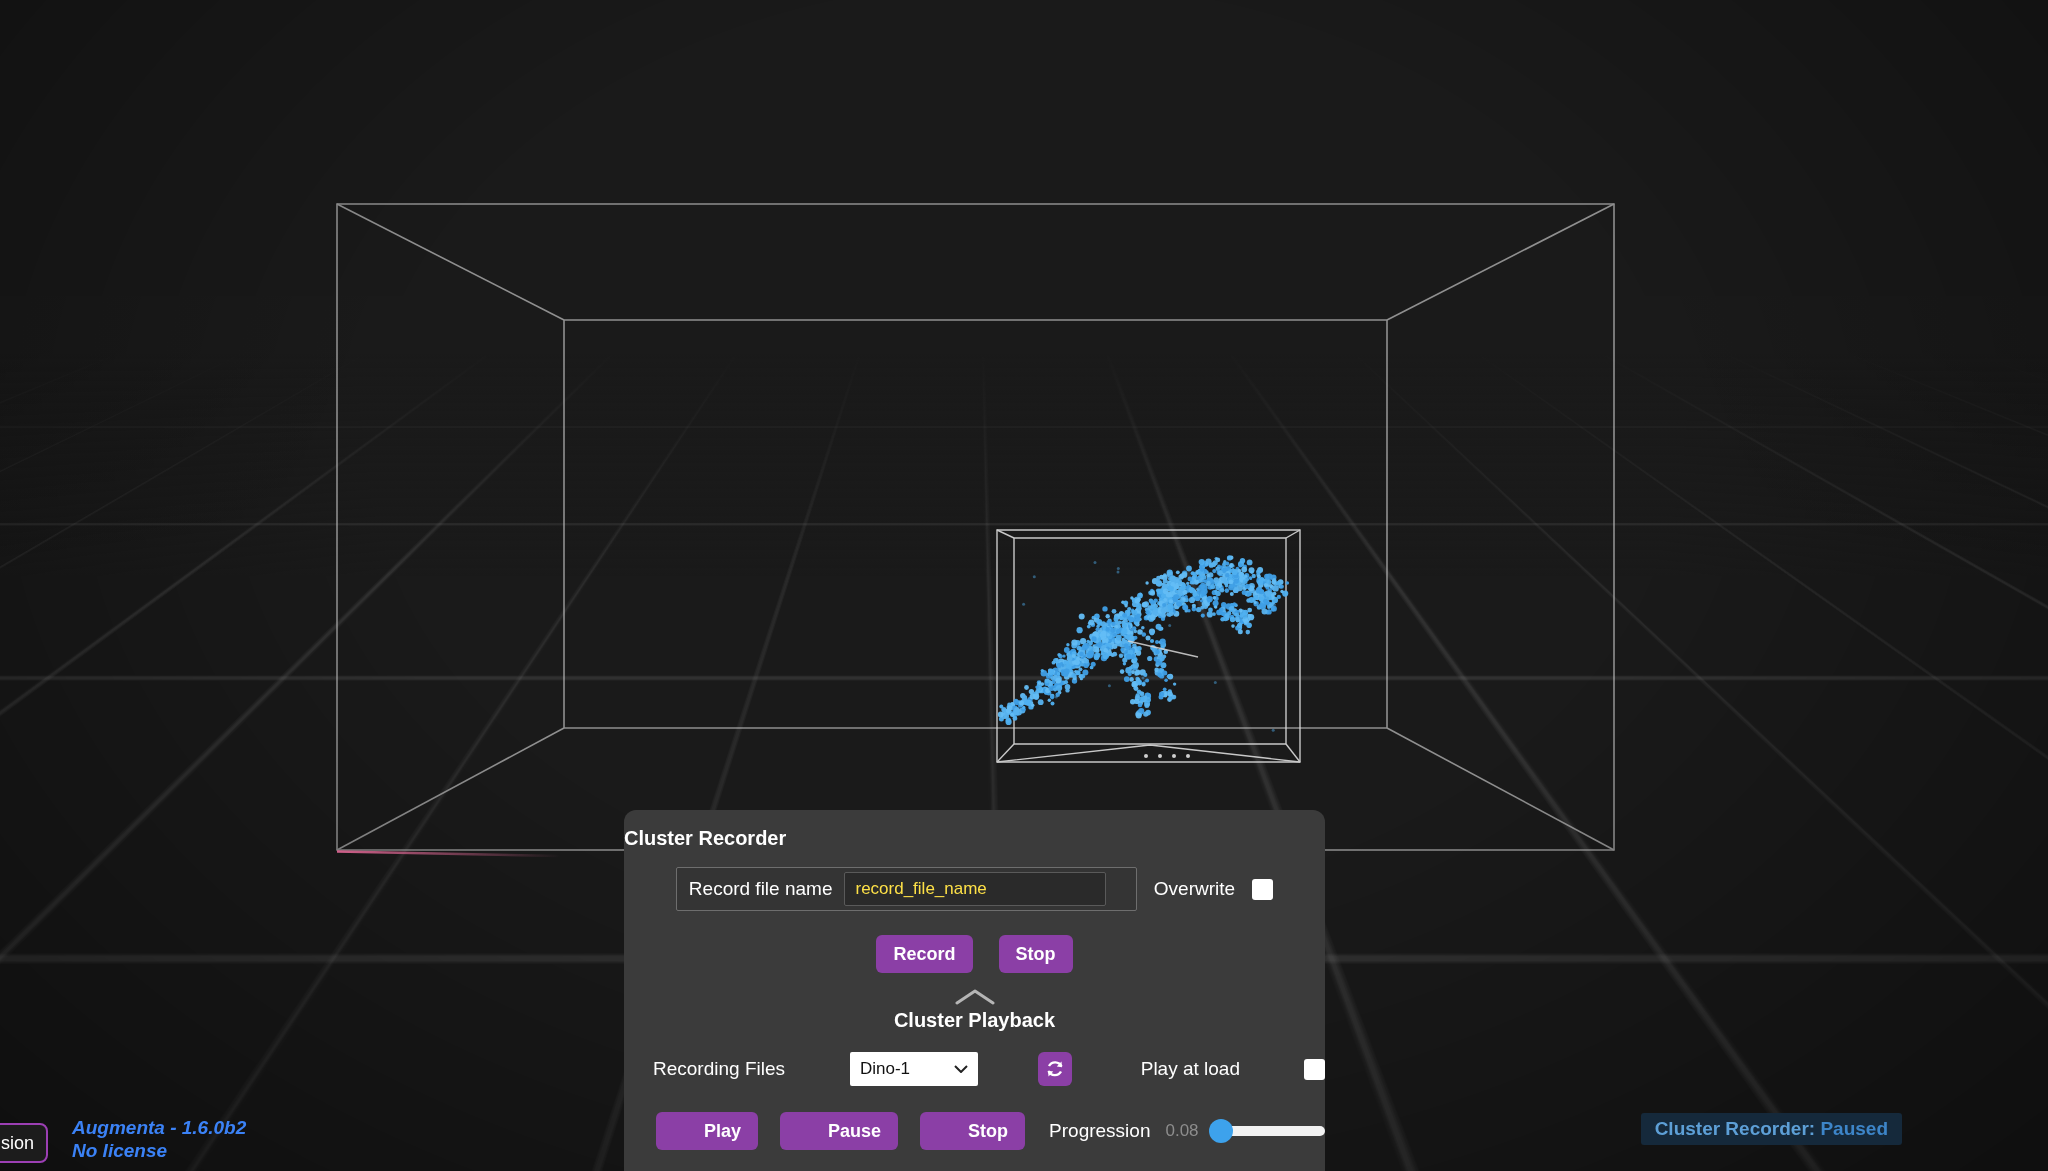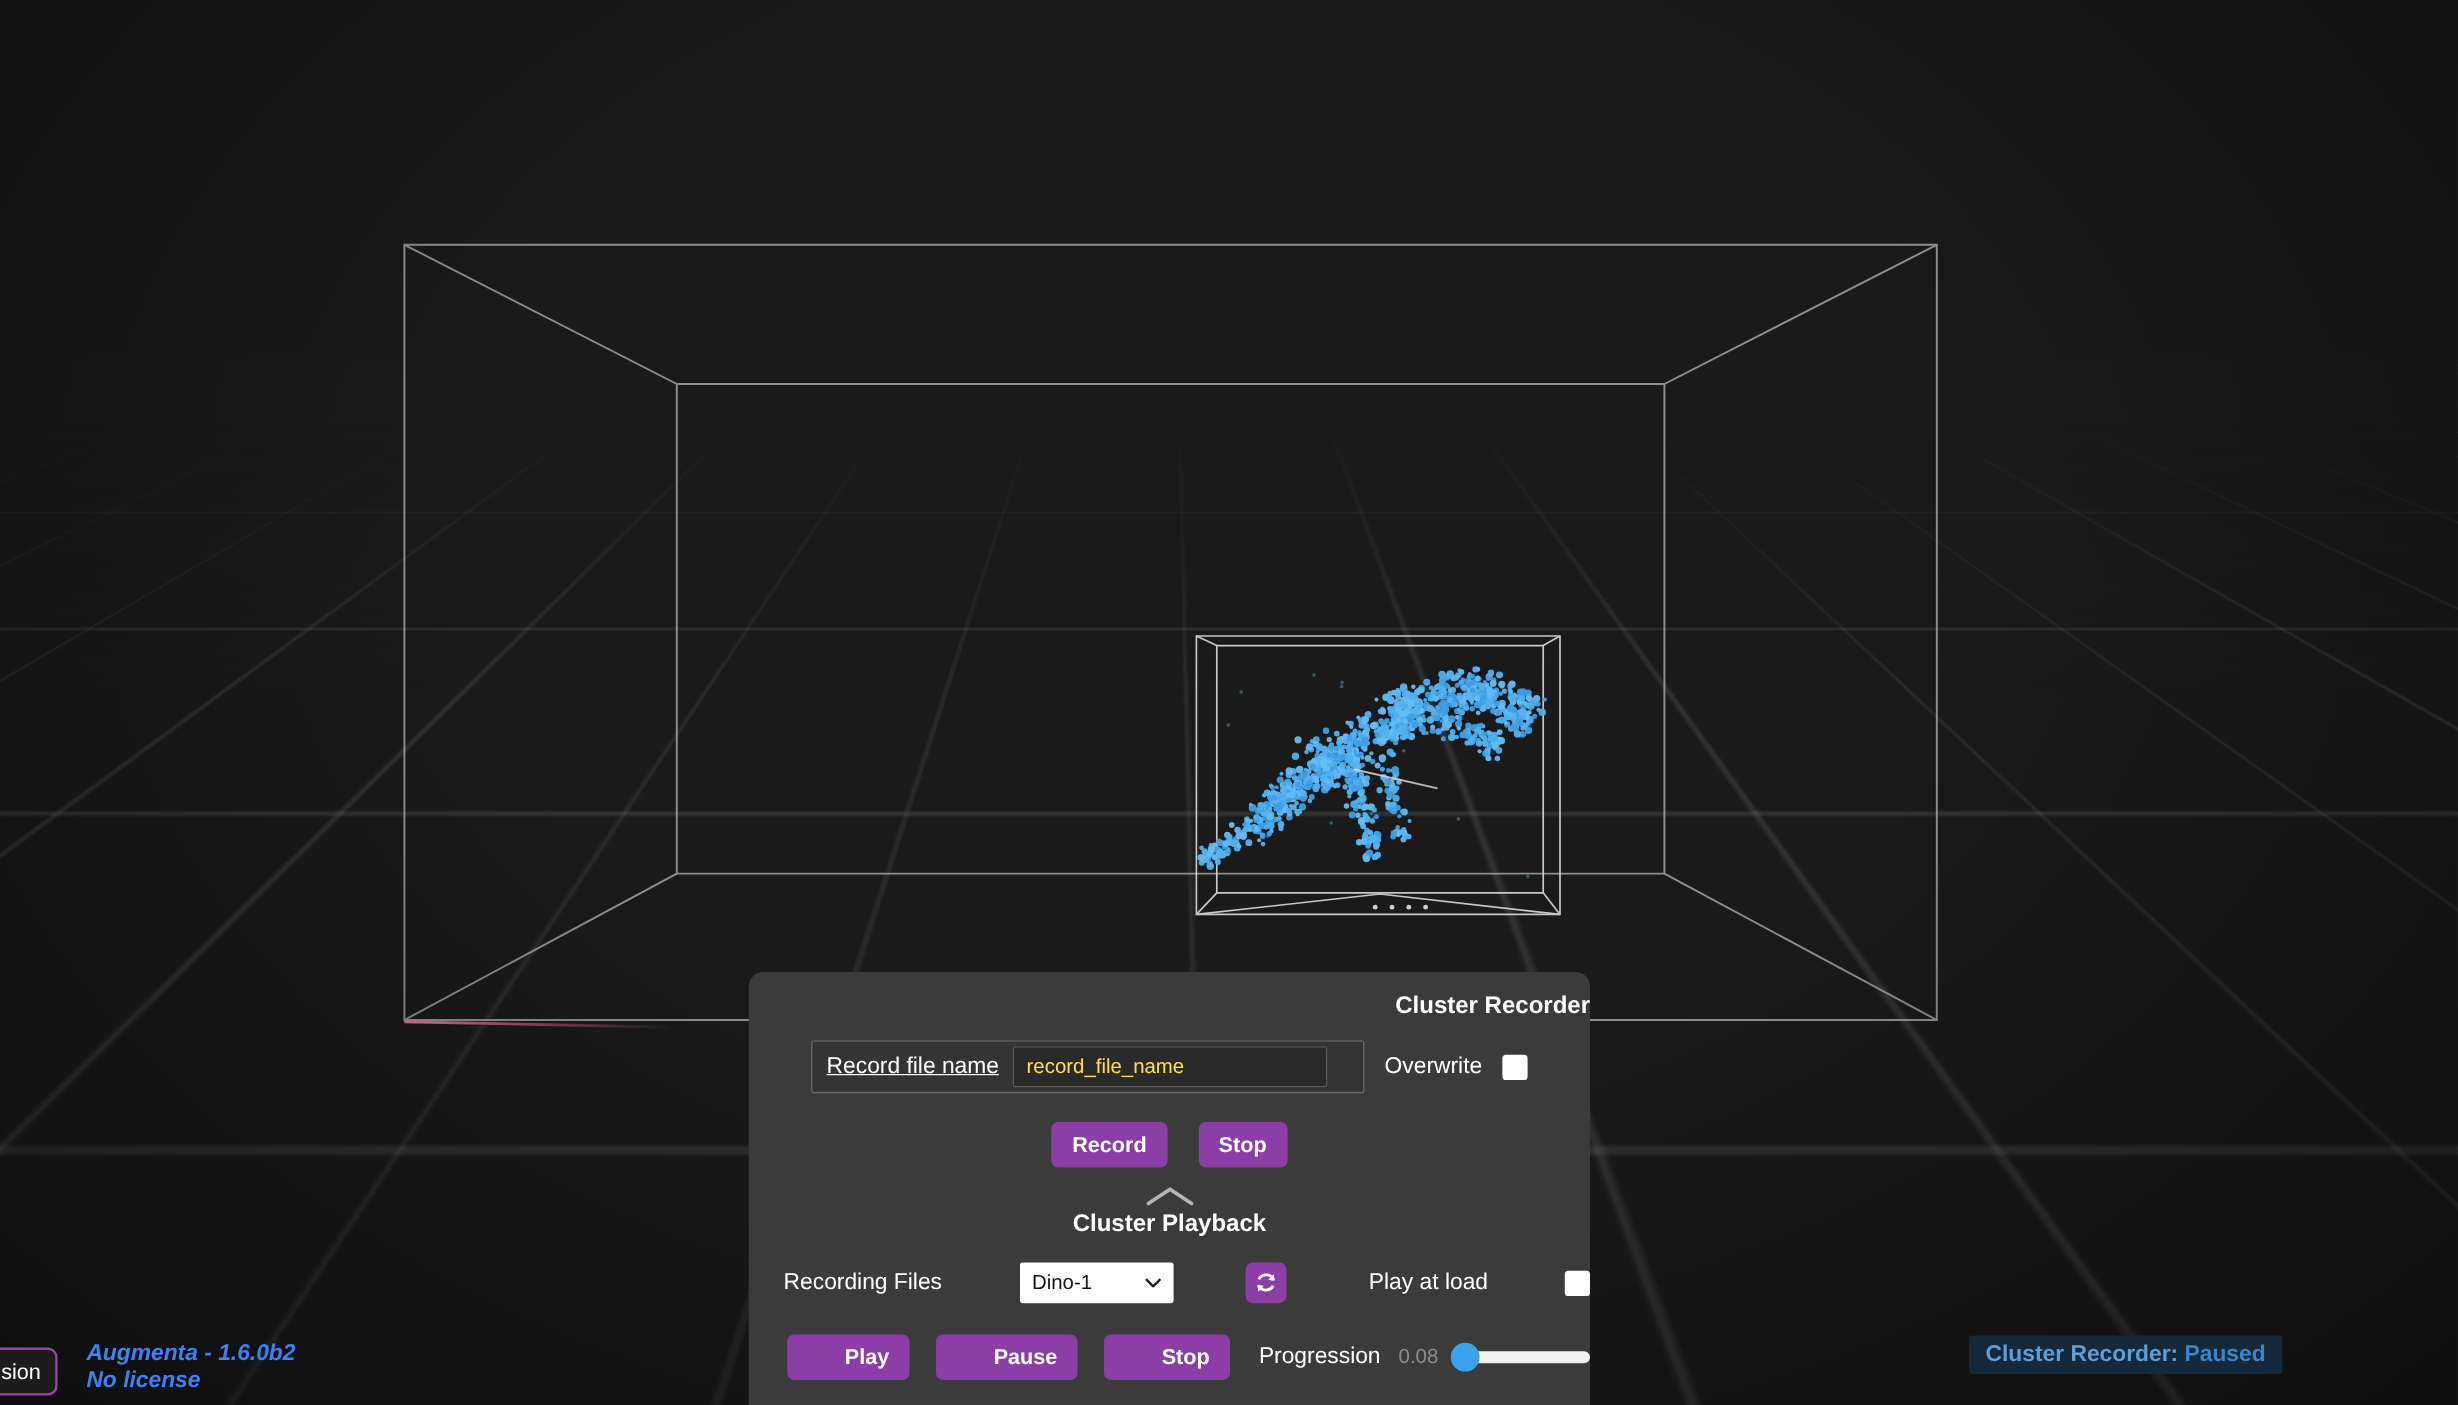--- a/index.html
+++ b/index.html
@@ -15,25 +15,25 @@
     transform:perspective(750px) rotateX(68deg);transform-origin:49% 0;opacity:.9;}
   .horizon-fade{position:absolute;left:0;right:0;top:296px;height:280px;
     background:linear-gradient(#1a1a1a 20%, rgba(26,26,26,0));}
   .vignette{position:absolute;inset:0;pointer-events:none;
     background:radial-gradient(ellipse at 50% 38%, rgba(0,0,0,0) 45%, rgba(0,0,0,0.42) 100%);}
   svg.overlay{position:absolute;left:0;top:0;}
 
   
   .panel{position:absolute;left:624px;top:810px;width:701px;height:410px;background:#3b3b3b;
          border-radius:12px;z-index:10;font-size:19px;}
-  .panel-title{text-align:right;margin-top:17px;font-size:20px;font-weight:700;}
+  .panel-title{text-align:left;margin-top:17px;font-size:20px;font-weight:700;}
   .row-file{display:flex;align-items:center;justify-content:center;margin-top:17px;gap:17px;}
   .file-box{display:flex;align-items:center;border:1px solid #6e6e6e;background:#343434;
             height:44px;width:461px;border-radius:2px;box-sizing:border-box;}
-  .file-box label{margin:0 12px;white-space:nowrap;font-weight:500;text-decoration:underline;}
+  .file-box label{margin:0 12px;white-space:nowrap;font-weight:500;}
   .file-box input{width:240px;height:32px;background:#2a2a2a;border:1px solid #5a5a5a;
                   color:#fde047;font-size:17px;padding:0 10px;font-family:inherit;border-radius:2px;}
   .checkbox{width:21px;height:21px;background:#ffffff;border-radius:3px;flex:0 0 auto;cursor:pointer;}
   .row-recbtns{display:flex;justify-content:center;gap:26px;margin-top:24px;}
   button.purple{background:#8b3fa6;color:#fff;border:none;border-radius:6px;font-weight:700;
                 font-size:18px;height:38px;padding:0 17px;font-family:inherit;cursor:pointer;}
   .chevron-row{display:flex;justify-content:center;margin-top:16px;cursor:pointer;}
   .playback-title{text-align:center;font-size:20px;font-weight:700;margin-top:4px;}
   .row-files{display:flex;align-items:center;margin-top:20px;margin-left:29px;gap:48px;}
   .row-files .lbl{margin-right:17px;white-space:nowrap;}

